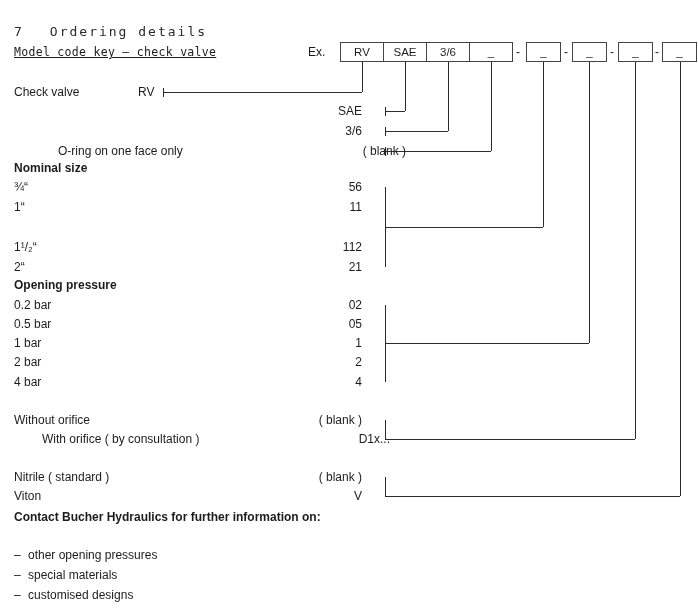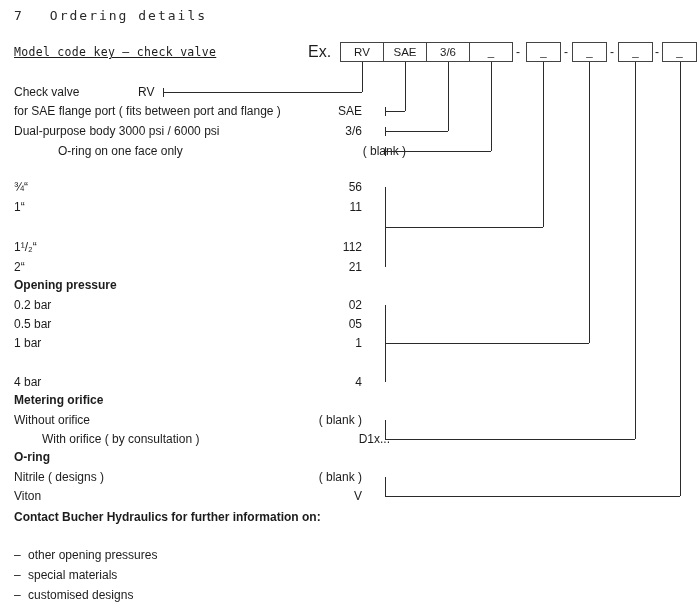--- a/index.html
+++ b/index.html
@@ -1,31 +1,31 @@
 <!DOCTYPE html>
 <html><head>
 <meta charset="utf-8">
 <style>
   html,body { margin:0; padding:0; background:#ffffff; }
   .page {
     position:relative; width:698px; height:611px; background:#fff;
     font-family:"Liberation Sans", sans-serif; color:#1c1c1c; overflow:hidden;
   }
   .heading {
-    position:absolute; left:14px; top:8px;
+    position:absolute; left:14px; top:24px;
     font-family:"DejaVu Sans Mono", monospace; font-size:13px;
     letter-spacing:2px; color:#2a2a2a; white-space:nowrap;
   }
   .heading .num { margin-right:26px; }
   .model-label {
     position:absolute; left:14px; top:45px;
     font-family:"DejaVu Sans Mono", monospace; font-size:11.5px;
     letter-spacing:0.3px; text-decoration:underline; white-space:nowrap;
   }
-  .ex { position:absolute; left:308px; top:42px; height:20px; line-height:20px; font-size:16px; }
+  .ex { position:absolute; left:308px; top:42px; height:20px; line-height:20px; font-size:12px; }
   .cbox {
     position:absolute; top:42px; height:20px; box-sizing:border-box;
     border:1px solid #444; background:#fff; text-align:center;
     line-height:18px; font-size:11.5px; white-space:nowrap;
   }
   .dash { position:absolute; top:42px; height:20px; line-height:20px; font-size:12px; }
   .row { position:absolute; left:14px; width:670px; height:18px; line-height:18px; font-size:12px; white-space:nowrap; }
   .row.bold { font-weight:bold; }
   .row .code { position:absolute; left:266px; width:82px; text-align:right; }
   .row .code-inline { position:absolute; left:124px; }
@@ -58,32 +58,33 @@
   <div class="dash" style="left:610px;">-</div>
   <div class="cbox" style="left:618px;width:35px;">_</div>
   <div class="dash" style="left:655px;">-</div>
   <div class="cbox" style="left:662px;width:35px;">_</div>
 
   <div class="row" style="top:83px;">
     <span>Check valve</span>
     <span class="code-inline">RV</span>
   </div>
   <div class="row" style="top:102px;">
-    <span>for SAE flange port ( fits between port and flange )</span>
     <span class="code">SAE</span>
   </div>
   <div class="row" style="top:122px;">
-    <span>Dual-purpose body 3000 psi / 6000 psi</span>
     <span class="code">3/6</span>
   </div>
   <div class="row" style="top:142px;margin-left:44px;">
     <span>O-ring on one face only</span>
     <span class="code">( blank )</span>
   </div>
 
+  <div class="row bold" style="top:159px;">
+    <span>Nominal size</span>
+  </div>
   <div class="row" style="top:178px;">
     <span>¾“</span>
     <span class="code">56</span>
   </div>
   <div class="row" style="top:198px;">
     <span>1“</span>
     <span class="code">11</span>
   </div>
   <div class="row" style="top:238px;">
     <span>1¹/₂“</span>
@@ -102,42 +103,40 @@
     <span class="code">02</span>
   </div>
   <div class="row" style="top:315px;">
     <span>0.5 bar</span>
     <span class="code">05</span>
   </div>
   <div class="row" style="top:334px;">
     <span>1 bar</span>
     <span class="code">1</span>
   </div>
+  <div class="row" style="top:353px;">
+    <span>2 bar</span>
+    <span class="code">2</span>
+  </div>
   <div class="row" style="top:373px;">
     <span>4 bar</span>
     <span class="code">4</span>
   </div>
 
-  <div class="row bold" style="top:391px;">
-    <span>Metering orifice</span>
-  </div>
   <div class="row" style="top:411px;">
     <span>Without orifice</span>
     <span class="code">( blank )</span>
   </div>
   <div class="row" style="top:430px;margin-left:28px;">
     <span>With orifice ( by consultation )</span>
     <span class="code">D1x...</span>
   </div>
 
-  <div class="row bold" style="top:448px;">
-    <span>O-ring</span>
-  </div>
   <div class="row" style="top:468px;">
-    <span>Nitrile ( designs )</span>
+    <span>Nitrile ( standard )</span>
     <span class="code">( blank )</span>
   </div>
   <div class="row" style="top:487px;">
     <span>Viton</span>
     <span class="code">V</span>
   </div>
 
   <div class="vline" style="left:362px;top:62px;height:30px;"></div>
   <div class="vline" style="left:405px;top:62px;height:49px;"></div>
   <div class="vline" style="left:448px;top:62px;height:69px;"></div>

